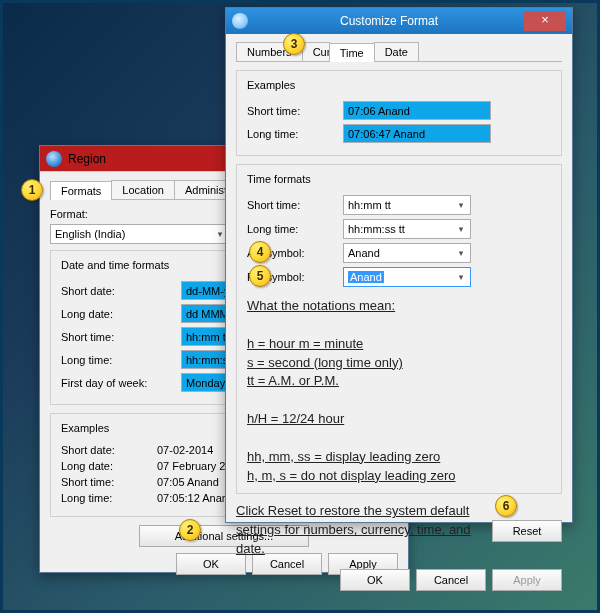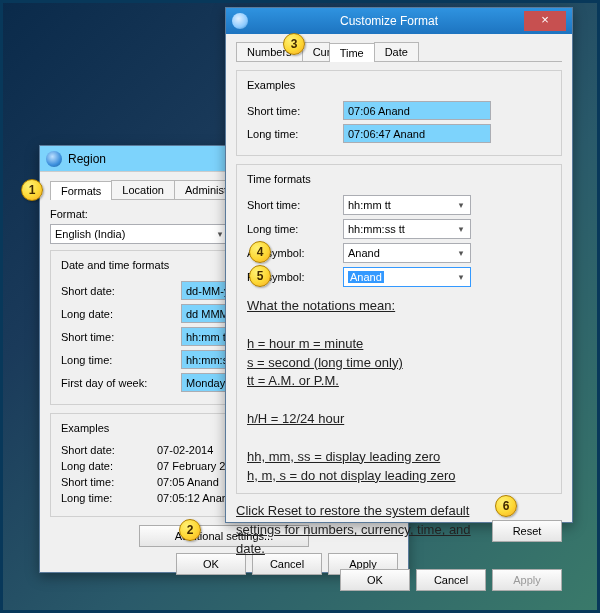--- a/index.html
+++ b/index.html
@@ -21,21 +21,21 @@
     border: 1px solid #5a7a9a;
     box-shadow: 0 4px 12px rgba(0,0,0,.35);
   }
   .titlebar {
     height: 26px;
     display: flex;
     align-items: center;
     padding: 0 6px;
     font-size: 12px;
   }
-  .tb-region { background: #7dd3fc; border-bottom: 1px solid #ccc; }
+  .tb-region { background: #b91c1c; border-bottom: 1px solid #ccc; }
   .tb-cust   { background: linear-gradient(#2f93e0,#1d74c0); color: #fff; justify-content: center; }
   .tb-cust .title { flex: 1; text-align: center; }
   .tb-icon {
     width: 16px; height: 16px; margin-right: 6px;
     border-radius: 50%;
     background: radial-gradient(circle at 40% 35%, #bde0ff, #3a8edc 60%, #1f5c94);
   }
   .close-btn {
     width: 42px; height: 20px; margin-left: auto;
     background: #c75050; color: #fff; text-align: center;
@@ -63,21 +63,21 @@
     margin: -14px 0 6px -4px;
     background: #f0f0f0;
     padding: 0 4px;
     display: inline-block;
   }
   .row { display: flex; align-items: center; margin: 4px 0; }
   .lab { width: 96px; }
   .labw { width: 120px; }
   .val { color: #000; }
   .input {
-    background: #7dd3fc;
+    background: #0ea5e9;
     border: 1px solid #abadb3;
     padding: 2px 4px;
     height: 19px;
     display: inline-flex;
     align-items: center;
   }
   .dropdown {
     background: #fff;
     border: 1px solid #abadb3;
     height: 20px;

